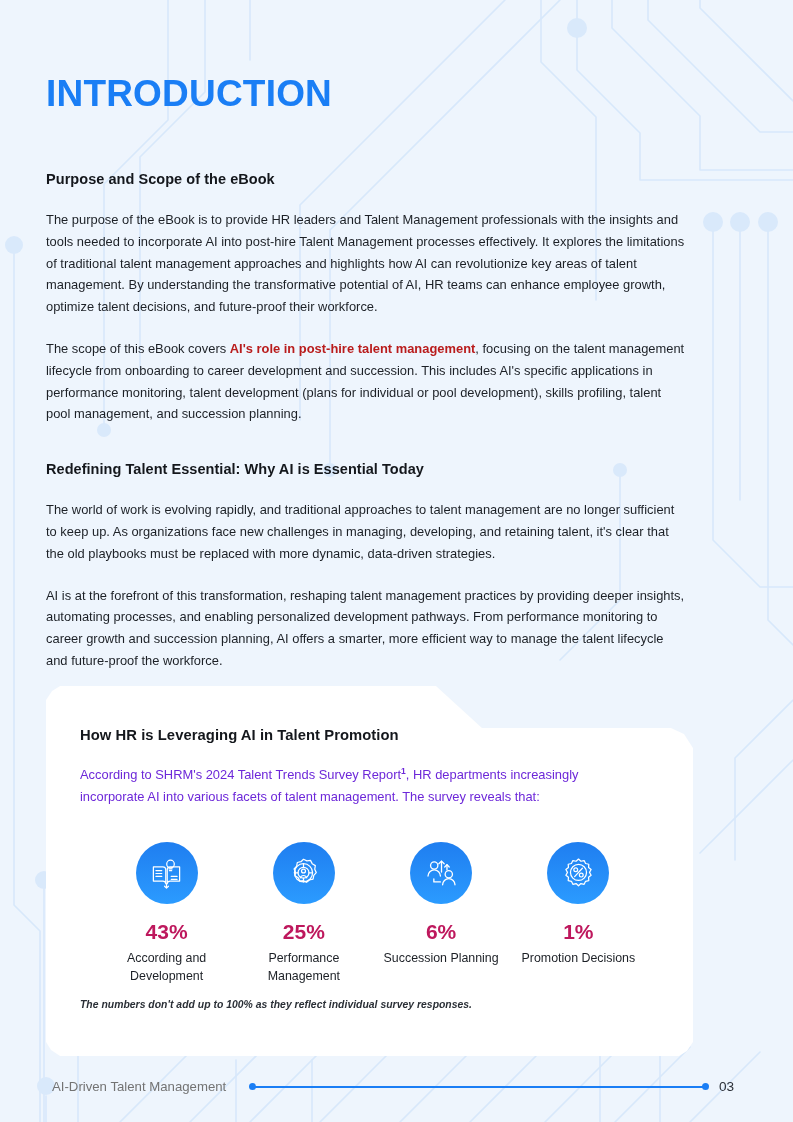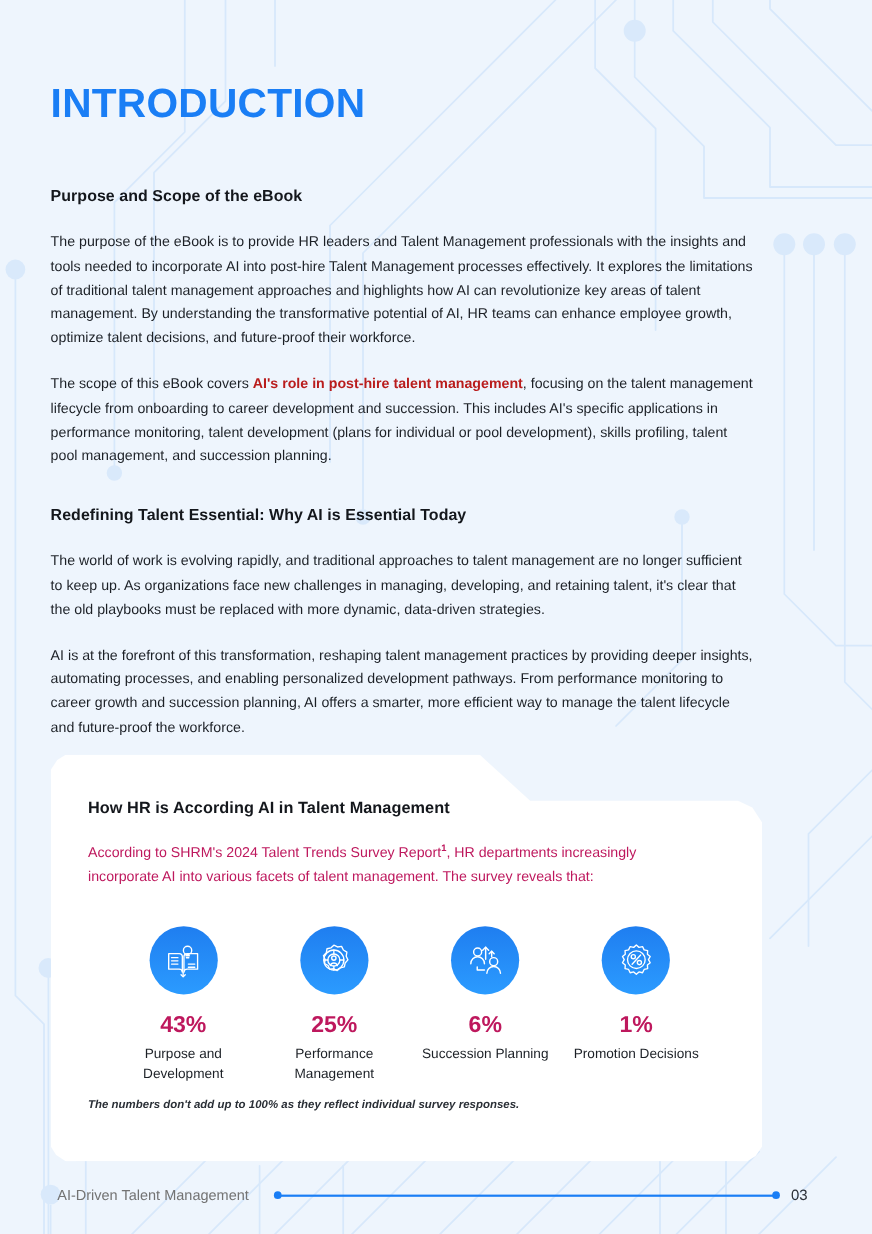--- a/index.html
+++ b/index.html
@@ -83,21 +83,21 @@
   .card-title {
     font-size:14.8px;
     font-weight:bold;
     color:#14171c;
     margin-top:11px;
     letter-spacing:0.05px;
   }
   .card-intro {
     font-size:12.9px;
     line-height:22px;
-    color:#be185d;
+    color:#6d28d9;
     margin-top:17px;
     width:560px;
   }
   .card-intro sup { font-size:8.5px; font-weight:bold; vertical-align:super; }
 
   .stats {
     display:flex;
     margin-top:34px;
     padding:0 12px 0 18px;
   }
@@ -249,42 +249,42 @@
 
     <p class="body tight">
       <span>AI is at the forefront of this transformation, reshaping talent management practices by providing deeper insights, automating processes, and enabling personalized development pathways. From performance monitoring to career growth and succession planning, AI offers a smarter, more efficient way to manage the talent lifecycle and future-proof the workforce.</span>
     </p>
   </div>
 
   <div class="card-wrap">
     <div class="card"></div>
     <div class="card-inner">
 
-      <div class="card-title">How HR is According AI in Talent Management</div>
+      <div class="card-title">How HR is Leveraging AI in Talent Promotion</div>
 
       <p class="card-intro">
         <span>According to SHRM's 2024 Talent Trends Survey Report</span><sup>1</sup><span>, HR departments increasingly incorporate AI into various facets of talent management. The survey reveals that:</span>
       </p>
 
       <div class="stats">
 
         <div class="stat">
           <div class="stat-bubble">
             <svg viewBox="0 0 48 48" fill="none" stroke="#ffffff" stroke-width="1.7" stroke-linecap="round" stroke-linejoin="round">
               <path d="M6 15h13a4 4 0 0 1 4 4v19a4 4 0 0 0-4-3.6H6z"></path>
               <path d="M42 15H29a4 4 0 0 0-4 4v19a4 4 0 0 1 4-3.6h13z"></path>
               <path d="M9.5 20h8M9.5 24h8M9.5 28h8M30.5 28h8M30.5 32h8"></path>
               <circle cx="29.5" cy="11" r="5.2"></circle>
               <path d="M27.4 17.6h4.3M28 20.2h3.1"></path>
               <path d="M24 38v5"></path>
               <path d="M21.4 41.4 24 44l2.6-2.6"></path>
             </svg>
           </div>
           <div class="stat-pct">43%</div>
-          <div class="stat-label">Purpose and Development</div>
+          <div class="stat-label">According and Development</div>
         </div>
 
         <div class="stat">
           <div class="stat-bubble">
             <svg viewBox="0 0 48 48" fill="none" stroke="#ffffff" stroke-width="1.7" stroke-linecap="round" stroke-linejoin="round">
               <path d="M24 4.5l4.6 2.2 5-.7 2.3 4.5 4.3 2.7-.8 5 2.1 4.6-3.4 3.8-1 5-5 1.2-3.9 3.3-4.2-2.2-5.1.5-2.1-4.6-4.4-2.5.7-5.1-2-4.5 3.5-3.7.9-5.1 5-1.1z"></path>
               <circle cx="24" cy="23" r="12.5"></circle>
               <circle cx="24" cy="23" r="7.5"></circle>
               <path d="M24 10.6v5M24 30.4v5M11.6 23h5M31.4 23h5"></path>
               <circle cx="24" cy="20.6" r="2.7"></circle>

